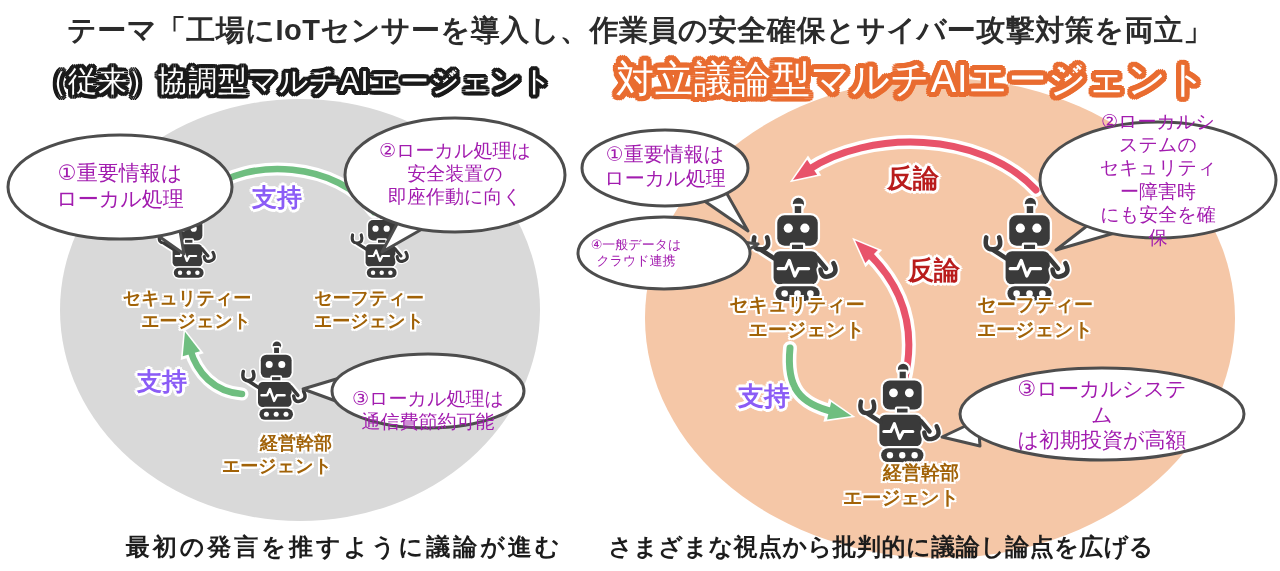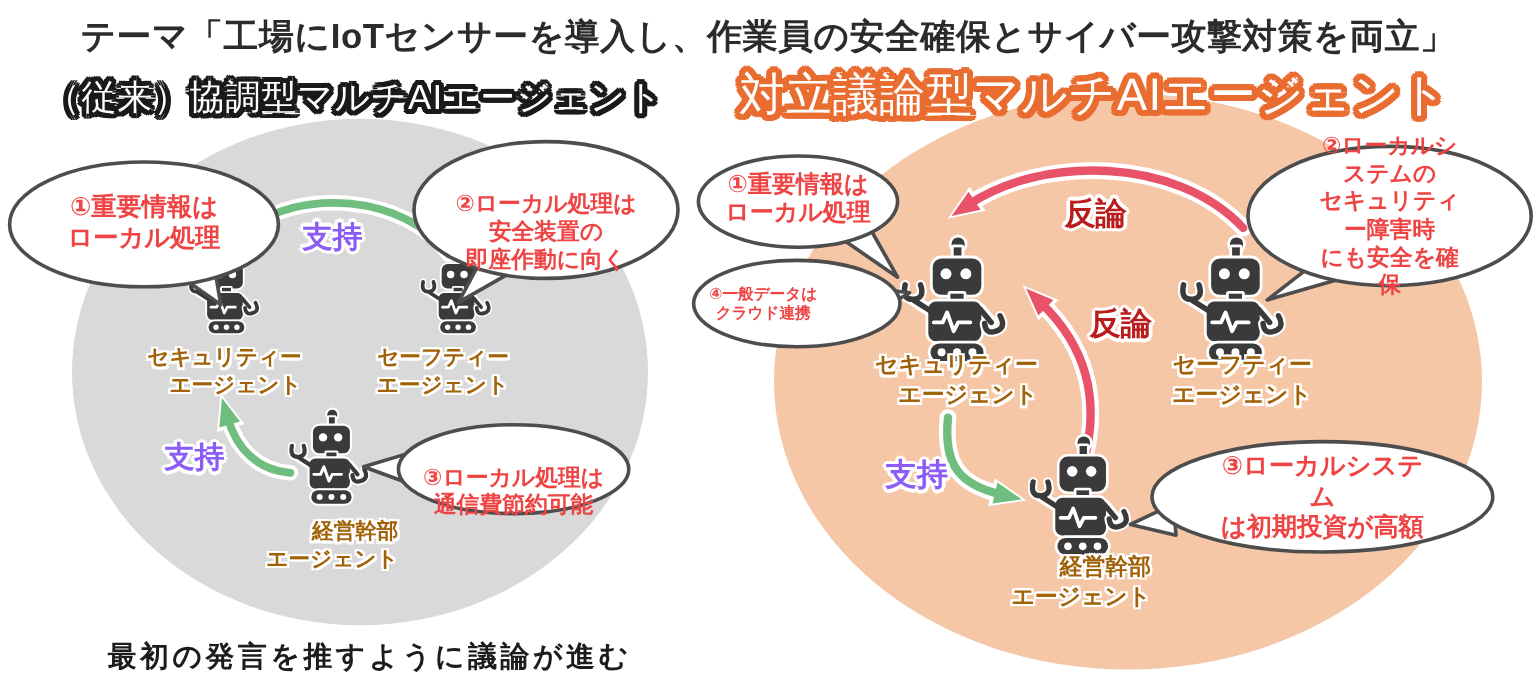--- a/index.html
+++ b/index.html
@@ -14,30 +14,30 @@
   .heading-left{left:38px;top:62px;font-size:29px;letter-spacing:1px;
     text-shadow:4px 0 #1a1a1a,-4px 0 #1a1a1a,0 4px #1a1a1a,0 -4px #1a1a1a,
       3px 3px #1a1a1a,-3px 3px #1a1a1a,3px -3px #1a1a1a,-3px -3px #1a1a1a,
       4px 2px #1a1a1a,4px -2px #1a1a1a,-4px 2px #1a1a1a,-4px -2px #1a1a1a,
       2px 4px #1a1a1a,2px -4px #1a1a1a,-2px 4px #1a1a1a,-2px -4px #1a1a1a;}
   .heading-right{left:616px;top:54px;font-size:38px;letter-spacing:1px;
     text-shadow:5px 0 #e96c30,-5px 0 #e96c30,0 5px #e96c30,0 -5px #e96c30,
       4px 4px #e96c30,-4px 4px #e96c30,4px -4px #e96c30,-4px -4px #e96c30,
       5px 2px #e96c30,5px -2px #e96c30,-5px 2px #e96c30,-5px -2px #e96c30,
       2px 5px #e96c30,2px -5px #e96c30,-2px 5px #e96c30,-2px -5px #e96c30;}
-  .bubble-text{font-weight:bold;color:#ef4444;text-align:center;line-height:1.22;}
+  .bubble-text{font-weight:normal;color:#a21caf;text-align:center;line-height:1.22;}
   .agent-label{font-weight:bold;color:#a16207;text-align:right;line-height:1.3;
     text-shadow:2px 0 #fff,-2px 0 #fff,0 2px #fff,0 -2px #fff,
       2px 2px #fff,-2px 2px #fff,2px -2px #fff,-2px -2px #fff;}
   .arrow-label{font-weight:900;white-space:nowrap;
     text-shadow:3px 0 #fff,-3px 0 #fff,0 3px #fff,0 -3px #fff,
       2px 2px #fff,-2px 2px #fff,2px -2px #fff,-2px -2px #fff;}
   .green{color:#8b5cf6;}
   .red{color:#b91c1c;}
-  .caption{font-weight:bold;color:#1c1c1c;white-space:nowrap;text-align:left;}
+  .caption{font-weight:bold;color:#1c1c1c;white-space:nowrap;text-align:left;margin-left:36px;}
   svg{display:block;}
 </style>
 </head>
 <body>
 
 <div id="page">
 
   <svg class="abs" style="left:0;top:0;" width="1280" height="571" viewBox="0 0 1280 571">
     <defs>
       <marker id="ah-w" markerUnits="userSpaceOnUse" markerWidth="40" markerHeight="40" refX="10" refY="17" orient="auto">
@@ -144,21 +144,21 @@
     </g>
   </svg>
 
   <div class="abs title">テーマ「工場にIoTセンサーを導入し、作業員の安全確保とサイバー攻撃対策を両立」</div>
 
   <div class="abs heading heading-left">（従来）協調型マルチAIエージェント</div>
   <div class="abs heading heading-right">対立議論型マルチAIエージェント</div>
 
   <div class="abs ctr ml bubble-text" style="left:120px;top:186px;font-size:21px;">①重要情報は
 ローカル処理</div>
-  <div class="abs ctr ml bubble-text" style="left:455px;top:174px;font-size:19px;margin-top:20px;">②ローカル処理は
+  <div class="abs ctr ml bubble-text" style="left:455px;top:174px;font-size:19px;">②ローカル処理は
 安全装置の
 即座作動に向く</div>
   <div class="abs ctr ml bubble-text" style="left:428px;top:410px;font-size:19px;">③ローカル処理は
 通信費節約可能</div>
 
   <div class="abs ctr ml bubble-text" style="left:665px;top:166px;font-size:20px;">①重要情報は
 ローカル処理</div>
   <div class="abs ctr ml bubble-text" style="left:636px;top:253px;font-size:13px;">④一般データは
 クラウド連携</div>
   <div class="abs ctr ml bubble-text" style="left:1158px;top:180px;font-size:19px;">②ローカルシステムの
@@ -180,14 +180,15 @@
   <div class="abs ctr ml agent-label" style="left:901px;top:486px;font-size:19px;">経営幹部
 エージェント</div>
 
   <div class="abs ctr arrow-label green" style="left:277px;top:197px;font-size:25px;">支持</div>
   <div class="abs ctr arrow-label green" style="left:162px;top:381px;font-size:25px;">支持</div>
   <div class="abs ctr arrow-label red" style="left:913px;top:178px;font-size:26px;">反論</div>
   <div class="abs ctr arrow-label red" style="left:934px;top:270px;font-size:26px;">反論</div>
   <div class="abs ctr arrow-label green" style="left:764px;top:396px;font-size:26px;">支持</div>
 
   <div class="abs ctr caption" style="left:308px;top:547px;font-size:24px;letter-spacing:3px;">最初の発言を推すように議論が進む</div>
+  <div class="abs ctr caption" style="left:845px;top:547px;font-size:24px;letter-spacing:0.5px;">さまざまな視点から批判的に議論し論点を広げる</div>
 
 </div>
 
 </body></html>

